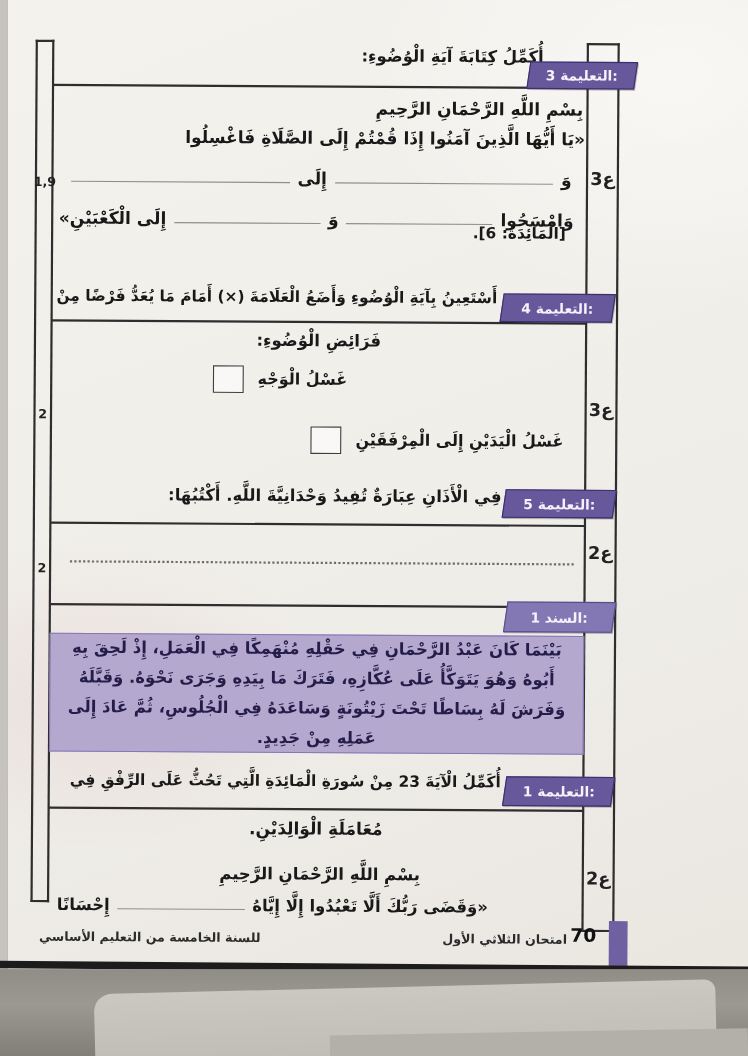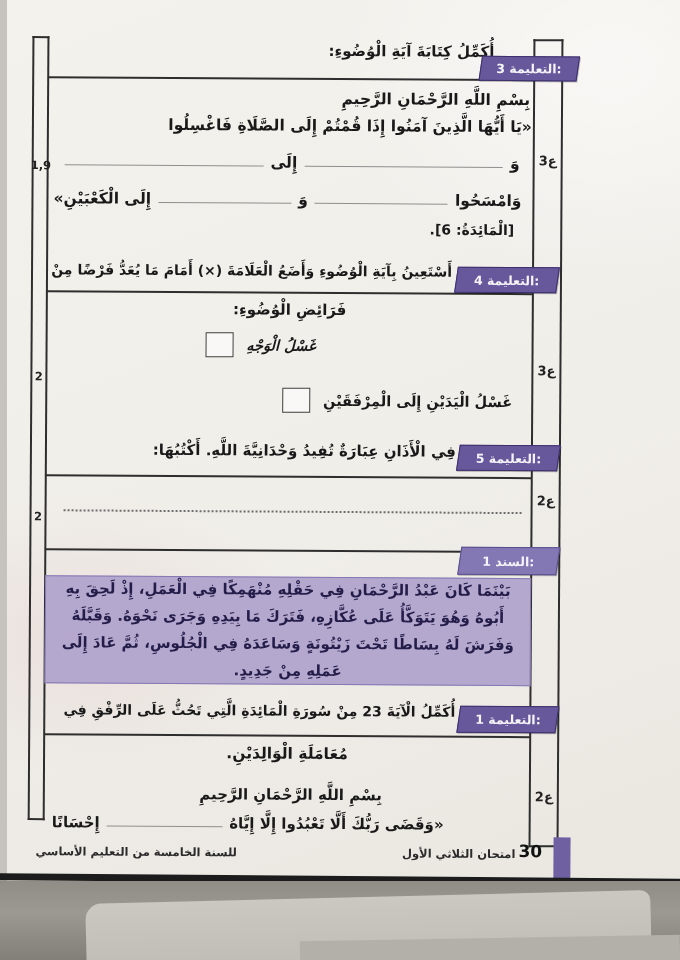--- a/index.html
+++ b/index.html
@@ -36,21 +36,21 @@
     position:absolute;left:46px;top:577px;width:486px;height:108px;z-index:4;
     background:#b5a8cf;border:1.5px solid #8578b3;box-sizing:border-box;
     display:flex;align-items:center;justify-content:center;padding:4px 14px;
   }
   .sanadbox p{margin:0;direction:rtl;text-align:center;font-size:15px;font-weight:bold;
     color:#241d49;line-height:27px;}
   .opt{position:absolute;display:flex;align-items:center;direction:rtl;gap:13px;}
   .opt .lbl{font-size:14.5px;font-weight:bold;color:#191919;white-space:nowrap;}
   .cbx{width:26px;height:23px;border:1.8px solid #3e3e3e;background:rgba(255,255,255,.55);}
   .score{position:absolute;font-size:11.5px;font-weight:bold;color:#222;width:17px;text-align:center;}
-  .mark{position:absolute;font-size:13px;font-weight:bold;color:#222;width:28px;text-align:center;direction:rtl;}
+  .mark{position:absolute;font-size:16px;font-weight:bold;color:#222;width:28px;text-align:center;direction:rtl;}
   .footer-txt{position:absolute;font-size:11.5px;font-weight:bold;color:#2b2b2b;direction:rtl;white-space:nowrap;}
   .page-num{position:absolute;font-size:17px;font-weight:bold;color:#111;}
   .page-tab{position:absolute;left:556px;top:836px;width:17px;height:41px;background:#6f60a2;}
   .thick-edge{position:absolute;left:-4px;top:876px;width:690px;height:7px;background:#1c1c1c;transform:rotate(.45deg);}
   .scan-bottom{position:absolute;left:0;top:881px;width:680px;height:79px;
     background:linear-gradient(180deg,#908d87 0%,#9c9993 40%,#827f79 100%);}
   .next-page{position:absolute;left:86px;top:897px;width:565px;height:70px;
     background:linear-gradient(180deg,#cbc8c2,#bfbcb6);border-radius:16px 10px 0 0;transform:rotate(-1.4deg);}
   .next-page2{position:absolute;left:300px;top:938px;width:380px;height:30px;background:#b3b0aa;transform:rotate(-1deg);}
 </style>
@@ -101,29 +101,29 @@
   </div>
 
   <div class="flexline f16" style="left:52px;top:189px;width:468px;">
     <span>وَامْسَحُوا</span>
     <span class="blank"></span>
     <span>وَ</span>
     <span class="blank"></span>
     <span>إِلَى الْكَعْبَيْنِ»</span>
   </div>
 
-  <div class="txt f14" style="right:167px;top:221px;margin-left:14px;">[الْمَائِدَةُ: 6].</div>
+  <div class="txt f14" style="right:167px;top:204px;margin-left:14px;">[الْمَائِدَةُ: 6].</div>
 
   <div class="band" style="left:455px;top:266px;width:100px;height:24px;">
     <span>التعليمة 4:</span>
   </div>
   <div class="txt f14" style="right:229px;top:263px;">أَسْتَعِينُ بِآيَةِ الْوُضُوءِ وَأَضَعُ الْعَلَامَةَ (×) أَمَامَ مَا يُعَدُّ فَرْضًا مِنْ</div>
   <div class="txt f15 center" style="left:46px;top:301px;width:486px;">فَرَائِضِ الْوُضُوءِ:</div>
 
-  <div class="opt" style="right:365px;top:333px;font-style:italic;">
+  <div class="opt" style="right:365px;top:333px;">
     <span class="lbl">غَسْلُ الْوَجْهِ</span>
     <span class="cbx"></span>
   </div>
   <div class="opt" style="right:168px;top:388px;">
     <span class="lbl">غَسْلُ الْيَدَيْنِ إِلَى الْمِرْفَقَيْنِ</span>
     <span class="cbx"></span>
   </div>
 
   <div class="band" style="left:458px;top:444px;width:99px;height:24px;">
     <span>التعليمة 5:</span>
@@ -145,21 +145,21 @@
   <div class="txt f16 center" style="left:46px;top:745px;width:486px;">مُعَامَلَةِ الْوَالِدَيْنِ.</div>
   <div class="txt f15" style="right:296px;top:786px;">بِسْمِ اللَّهِ الرَّحْمَانِ الرَّحِيمِ</div>
 
   <div class="flexline f15" style="left:54px;top:813px;width:392px;">
     <span>«وَقَضَى رَبُّكَ أَلَّا تَعْبُدُوا إِلَّا إِيَّاهُ</span>
     <span class="blank" style="min-width:90px;"></span>
     <span>إِحْسَانًا</span>
   </div>
 
   <div class="footer-txt" style="right:162px;top:846px;">امتحان الثلاثي الأول</div>
-  <div class="page-num" style="left:521px;top:840px;">30</div>
+  <div class="page-num" style="left:521px;top:840px;">70</div>
   <div class="page-tab"></div>
   <div class="footer-txt" style="left:38px;top:846px;">للسنة الخامسة من التعليم الأساسي</div>
 
 </div>
 
 <div class="thick-edge"></div>
 <div class="scan-bottom"></div>
 <div class="next-page"></div>
 <div class="next-page2"></div>
 

